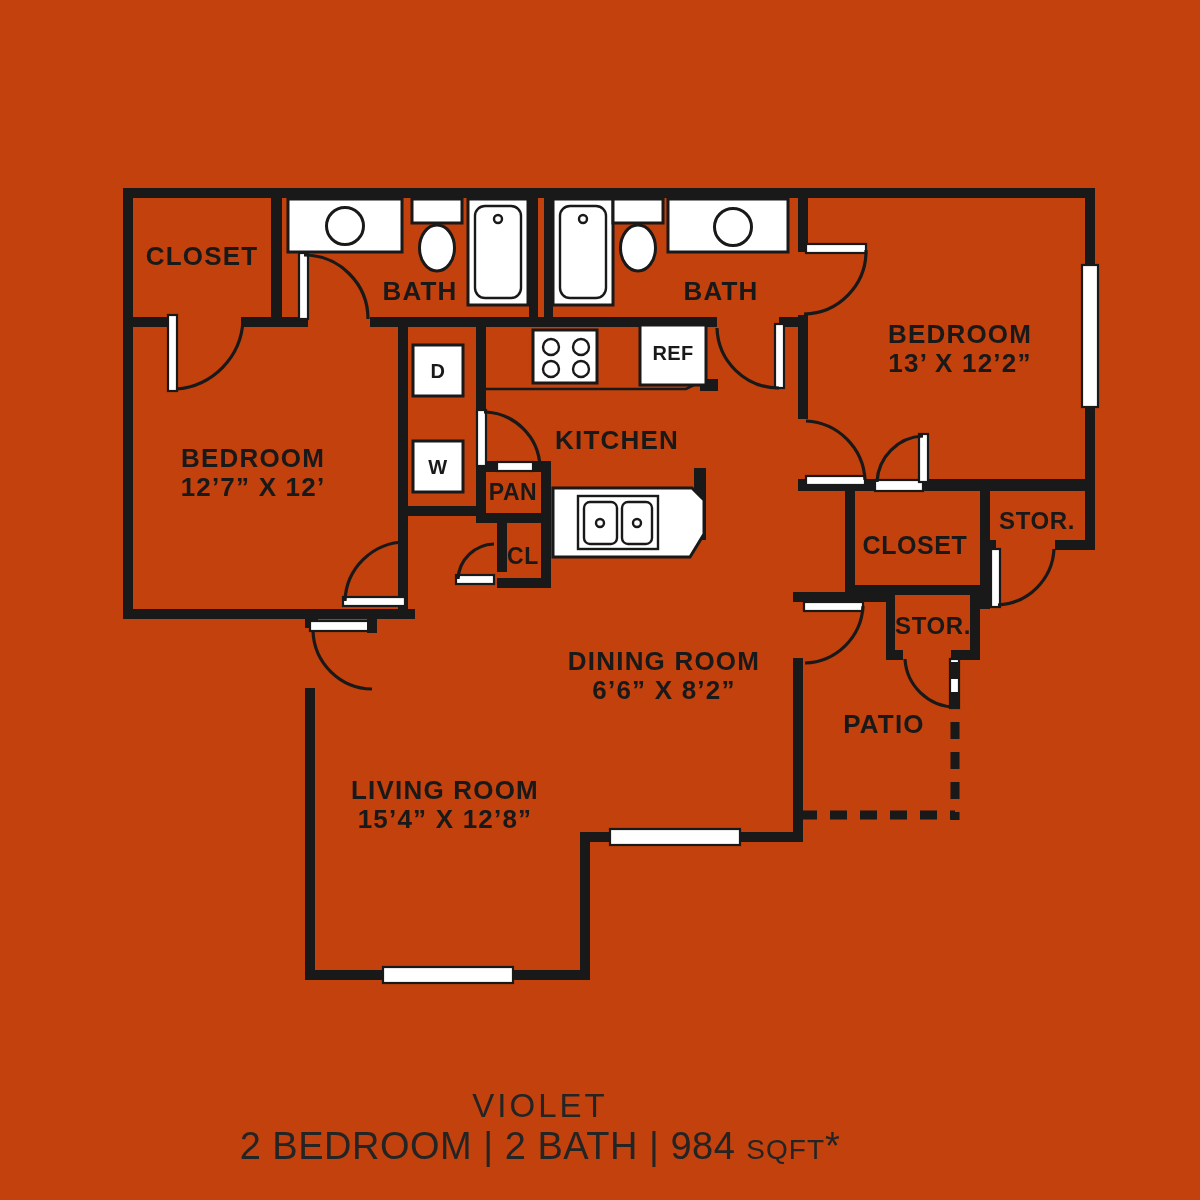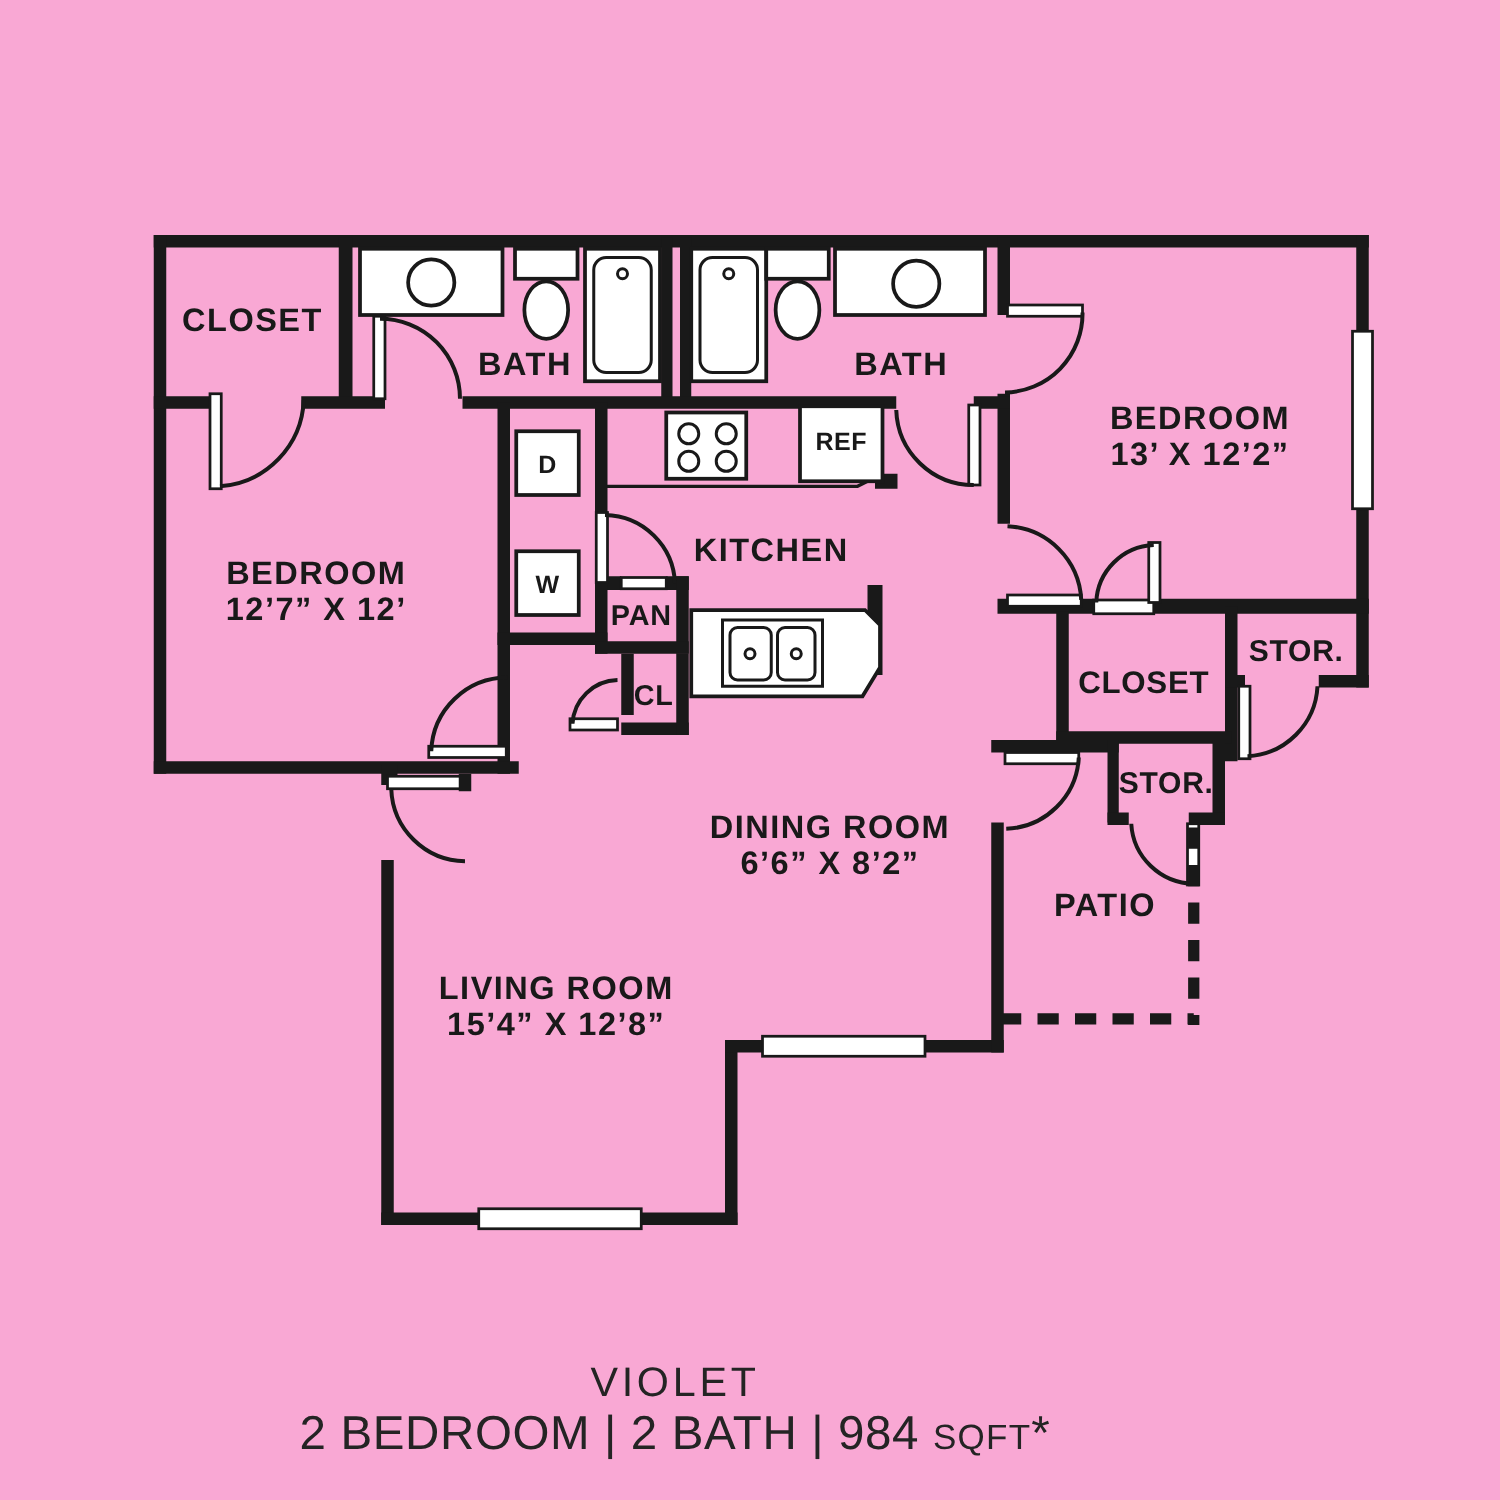--- a/index.html
+++ b/index.html
@@ -1,16 +1,16 @@
 <!DOCTYPE html>
 <html><head>
 <meta charset="utf-8">
 <style>
   html,body{margin:0;padding:0;background:#ffffff;}
-  .canvas{position:relative;width:1200px;height:1200px;background:#f9a8d4;
+  .canvas{position:relative;width:1200px;height:1200px;background:#c2410c;
           font-family:"Liberation Sans",sans-serif;overflow:hidden;}
   svg{position:absolute;left:0;top:0;}
   .wall{fill:#191919;stroke:none;}
   .thin{fill:#ffffff;stroke:#191919;stroke-width:2.2;}
   .fx{fill:#ffffff;stroke:#191919;stroke-width:3;}
   .fx2{fill:#ffffff;stroke:#191919;stroke-width:2.4;}
   .arc{fill:none;stroke:#191919;stroke-width:3.2;}
   .edge{fill:none;stroke:#191919;stroke-width:2.6;}
   .dash{fill:none;stroke:#191919;stroke-width:9;stroke-dasharray:17 13;}
   .lbl{fill:#191919;font-weight:700;font-size:26px;letter-spacing:1.2px;}

